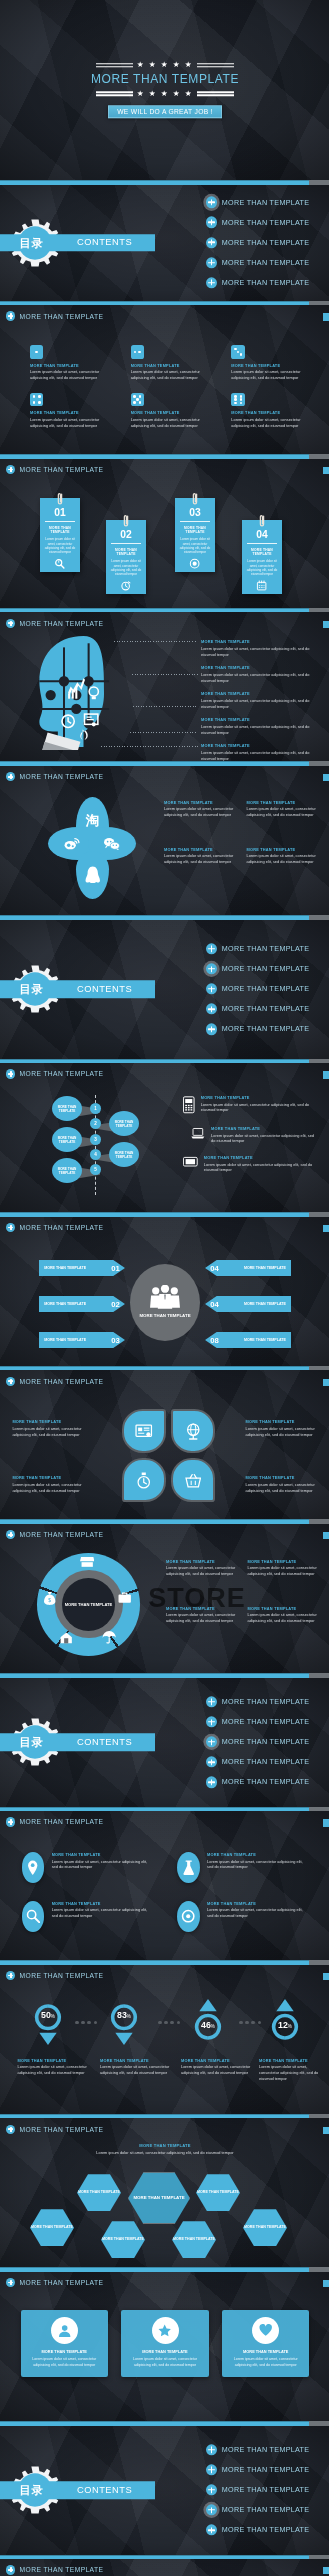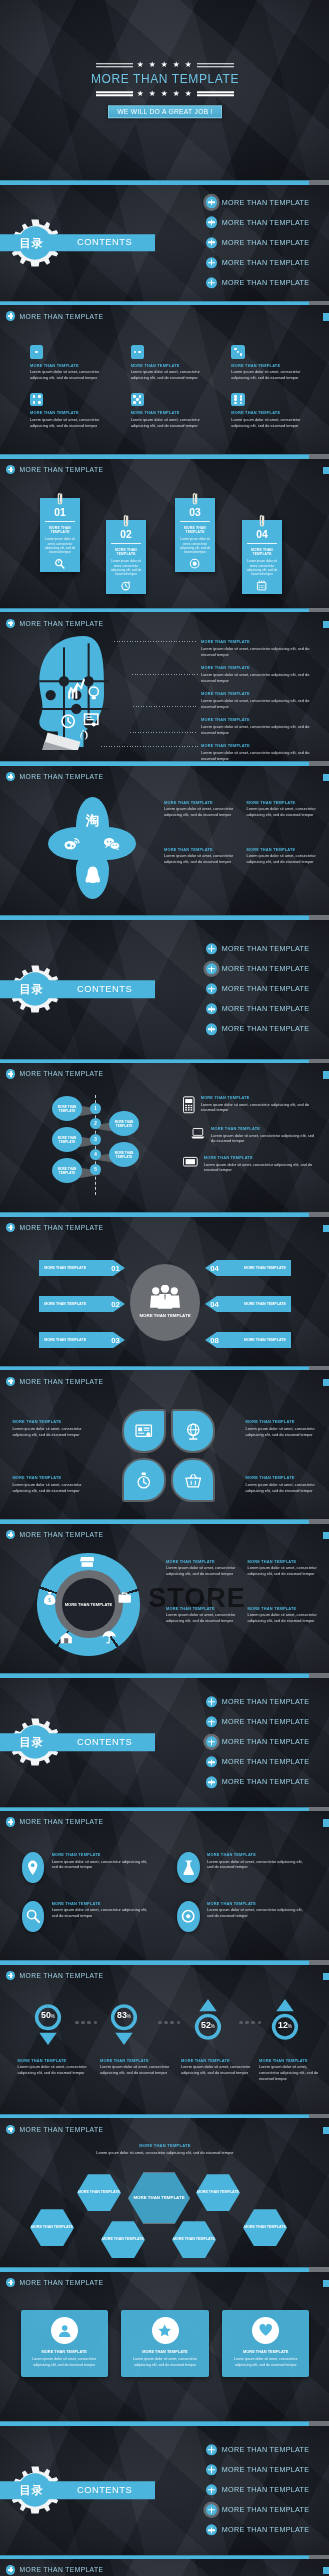--- a/index.html
+++ b/index.html
@@ -921,21 +921,21 @@
     <div style="position:absolute;left:0;top:7.2px;width:32px;text-align:center">
       <span class="pctnum">83</span><em style="font-size:4.6px;font-style:normal;color:#fff">%</em>
     </div>
   </div>
   <div style="position:absolute;left:192px;top:32px">
     <svg width="32" height="44" viewBox="0 0 62 86">
           <path d="M31 80 a22 22 0 1 0-.1 0" fill="none" stroke="#4cb5dd" stroke-width="7"></path>
           <path d="M14 28 h34 l-17-24z" fill="#4cb5dd"></path>
         </svg>
     <div style="position:absolute;left:0;top:23px;width:32px;text-align:center">
-      <span class="pctnum">52</span><em style="font-size:4.6px;font-style:normal;color:#fff">%</em>
+      <span class="pctnum">46</span><em style="font-size:4.6px;font-style:normal;color:#fff">%</em>
     </div>
   </div>
   <div style="position:absolute;left:269px;top:32px">
     <svg width="32" height="44" viewBox="0 0 62 86">
           <path d="M31 80 a22 22 0 1 0-.1 0" fill="none" stroke="#4cb5dd" stroke-width="7"></path>
           <path d="M14 28 h34 l-17-24z" fill="#4cb5dd"></path>
         </svg>
     <div style="position:absolute;left:0;top:23px;width:32px;text-align:center">
       <span class="pctnum">12</span><em style="font-size:4.6px;font-style:normal;color:#fff">%</em>
     </div>

